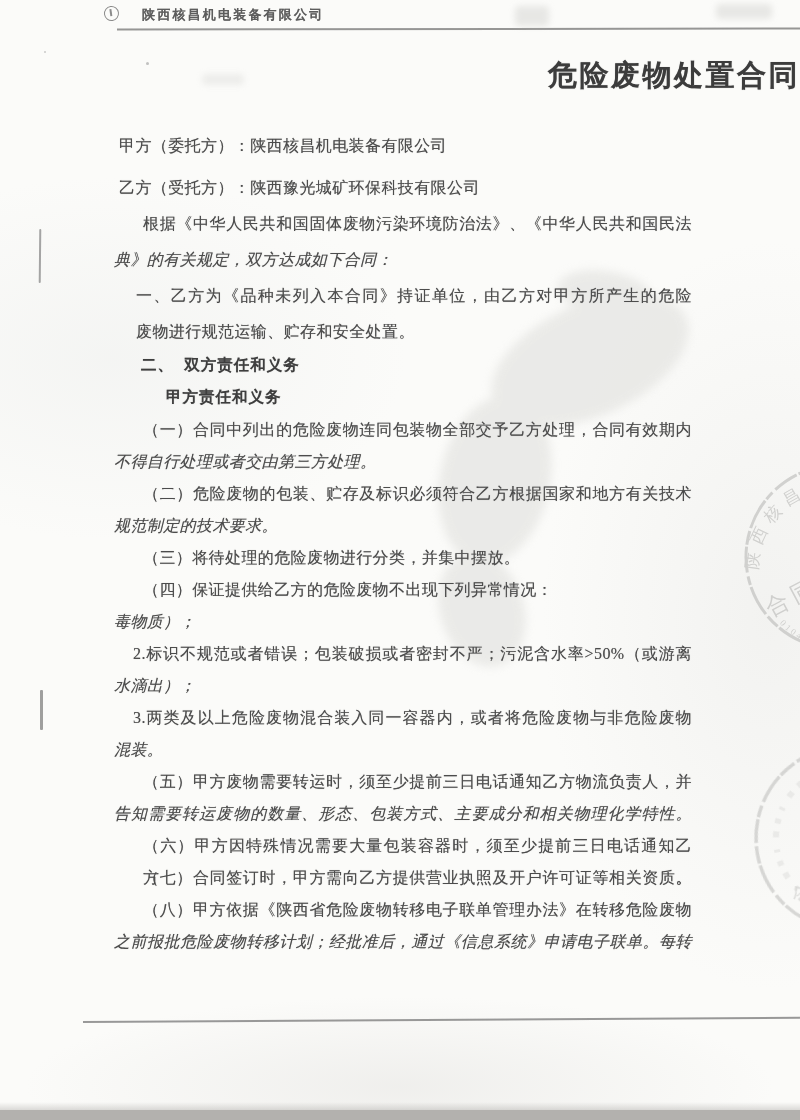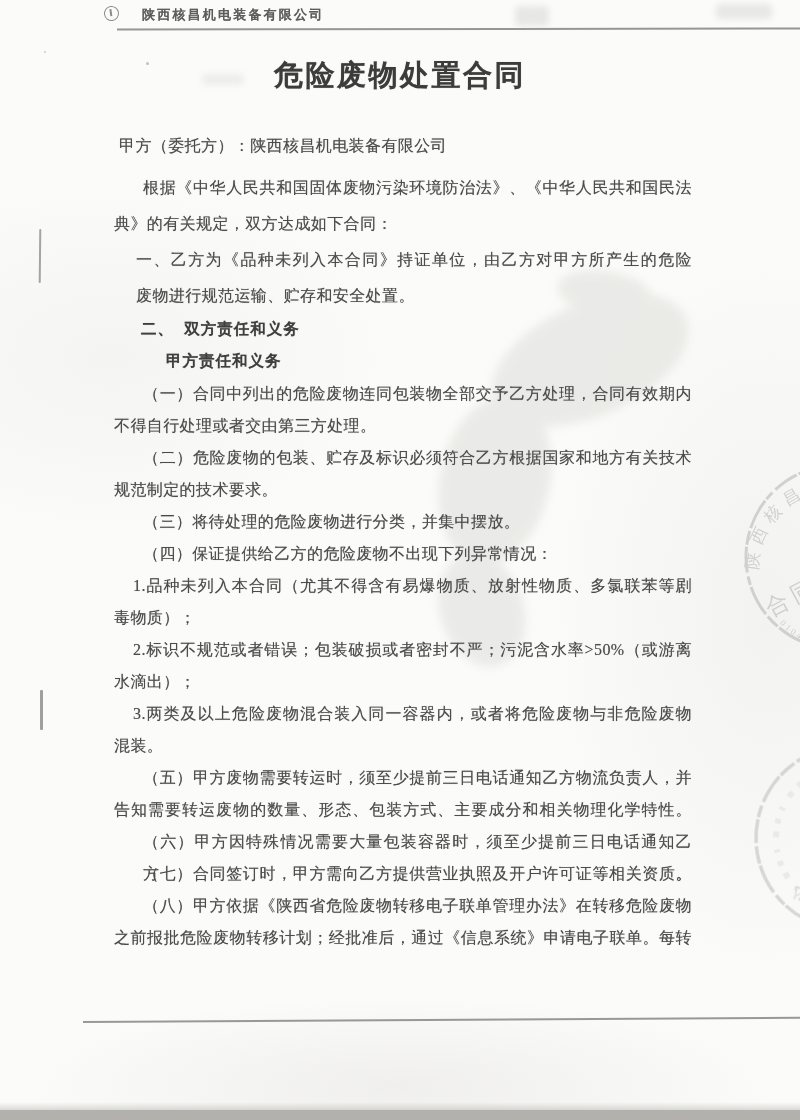--- a/index.html
+++ b/index.html
@@ -16,35 +16,35 @@
   .header{position:absolute;left:104px;top:6px;height:22px;display:flex;}
   .logo{display:inline-block;width:13px;height:13px;border:1.6px solid #6f6f6f;border-radius:50%;
         position:relative;opacity:.8;transform:rotate(-8deg);}
   .logo .logo-bar{position:absolute;left:5px;top:2px;width:2px;height:7px;background:#6f6f6f;}
   .company{margin-left:23px;font-family:"Liberation Sans","DejaVu Sans",sans-serif;
         font-size:13px;font-weight:700;letter-spacing:2.2px;color:#5d5d5d;
         text-shadow:0 0 .6px rgba(90,90,90,.55);}
   .header-rule{position:absolute;left:117px;top:28px;width:683px;height:1.6px;background:#848484;
         transform:rotate(-.08deg);opacity:.85;}
   
-  .title{position:absolute;left:0;top:56px;width:800px;text-align:center;
+  .title{position:absolute;left:0;top:56px;width:800px;text-align:right;
         font-size:29px;font-weight:700;letter-spacing:2.5px;color:#3c3c3c;
         text-shadow:0 0 .7px rgba(60,60,60,.65);}
   
   .body{position:absolute;left:114px;top:122px;width:578px;}
   .doc-line{height:32px;line-height:32px;font-size:16px;color:#4c4c4c;letter-spacing:.4px;
         text-shadow:0 0 .7px rgba(76,76,76,.55);}
   .doc-line.sp36{height:36px;line-height:36px;}
   .doc-line.lead{height:48px;line-height:48px;}
   .doc-line.party{padding-left:5px;height:36px;line-height:36px;}
   .doc-line.lead.party{height:48px;line-height:48px;}
   .doc-line.indent{padding-left:29px;}
   .doc-line.num{padding-left:19px;}
   .doc-line.block{padding-left:22px;}
-  .doc-line.flush{padding-left:0;}
+  .doc-line.flush{padding-left:0;font-style:italic;}
   .doc-line.head,.doc-line.subhead{
         font-family:Liberation Mono, monospace;font-weight:700;color:#3e3e3e;
         letter-spacing:1px;font-size:15.5px;}
   .doc-line.head{padding-left:27px;}
   .doc-line.subhead{padding-left:52px;}
   .doc-line.full{text-align:justify;text-align-last:justify;}
   
   .watermark{position:absolute;left:390px;top:265px;filter:blur(5px);opacity:.7;pointer-events:none;}
   
   .stamp{position:absolute;opacity:.55;filter:blur(.5px);pointer-events:none;}
@@ -87,33 +87,33 @@
       <ellipse cx="215" cy="28" rx="48" ry="22" transform="rotate(8 215 28)"></ellipse>
       <ellipse cx="105" cy="215" rx="55" ry="85" transform="rotate(12 105 215)"></ellipse>
       <ellipse cx="92" cy="345" rx="42" ry="58" transform="rotate(-18 92 345)"></ellipse>
     </g>
   </svg>
 
   <div class="title">危险废物处置合同</div>
 
   <div class="body">
       <div class="doc-line lead party">甲方（委托方）：陕西核昌机电装备有限公司</div>
+      <div class="doc-line party">乙方（受托方）：陕西豫光城矿环保科技有限公司</div>
       <div class="doc-line sp36 indent full">根据《中华人民共和国固体废物污染环境防治法》、《中华人民共和国民法</div>
       <div class="doc-line sp36 flush">典》的有关规定，双方达成如下合同：</div>
       <div class="doc-line sp36 block full">一、乙方为《品种未列入本合同》持证单位，由乙方对甲方所产生的危险</div>
       <div class="doc-line sp36 block">废物进行规范运输、贮存和安全处置。</div>
       <div class="doc-line head">二、 双方责任和义务</div>
       <div class="doc-line subhead">甲方责任和义务</div>
       <div class="doc-line indent full">（一）合同中列出的危险废物连同包装物全部交予乙方处理，合同有效期内</div>
       <div class="doc-line flush">不得自行处理或者交由第三方处理。</div>
       <div class="doc-line indent full">（二）危险废物的包装、贮存及标识必须符合乙方根据国家和地方有关技术</div>
       <div class="doc-line flush">规范制定的技术要求。</div>
       <div class="doc-line indent">（三）将待处理的危险废物进行分类，并集中摆放。</div>
       <div class="doc-line indent">（四）保证提供给乙方的危险废物不出现下列异常情况：</div>
-      <div class="doc-line num full">1.品种未列入本合同（尤其不得含有易爆物质、放射性物质、多氯联苯等剧</div>
       <div class="doc-line flush">毒物质）；</div>
       <div class="doc-line num full">2.标识不规范或者错误；包装破损或者密封不严；污泥含水率&gt;50%（或游离</div>
       <div class="doc-line flush">水滴出）；</div>
       <div class="doc-line num full">3.两类及以上危险废物混合装入同一容器内，或者将危险废物与非危险废物</div>
       <div class="doc-line flush">混装。</div>
       <div class="doc-line indent full">（五）甲方废物需要转运时，须至少提前三日电话通知乙方物流负责人，并</div>
       <div class="doc-line flush full">告知需要转运废物的数量、形态、包装方式、主要成分和相关物理化学特性。</div>
       <div class="doc-line indent full">（六）甲方因特殊情况需要大量包装容器时，须至少提前三日电话通知乙方。</div>
       <div class="doc-line indent full">（七）合同签订时，甲方需向乙方提供营业执照及开户许可证等相关资质。</div>
       <div class="doc-line indent full">（八）甲方依据《陕西省危险废物转移电子联单管理办法》在转移危险废物</div>

